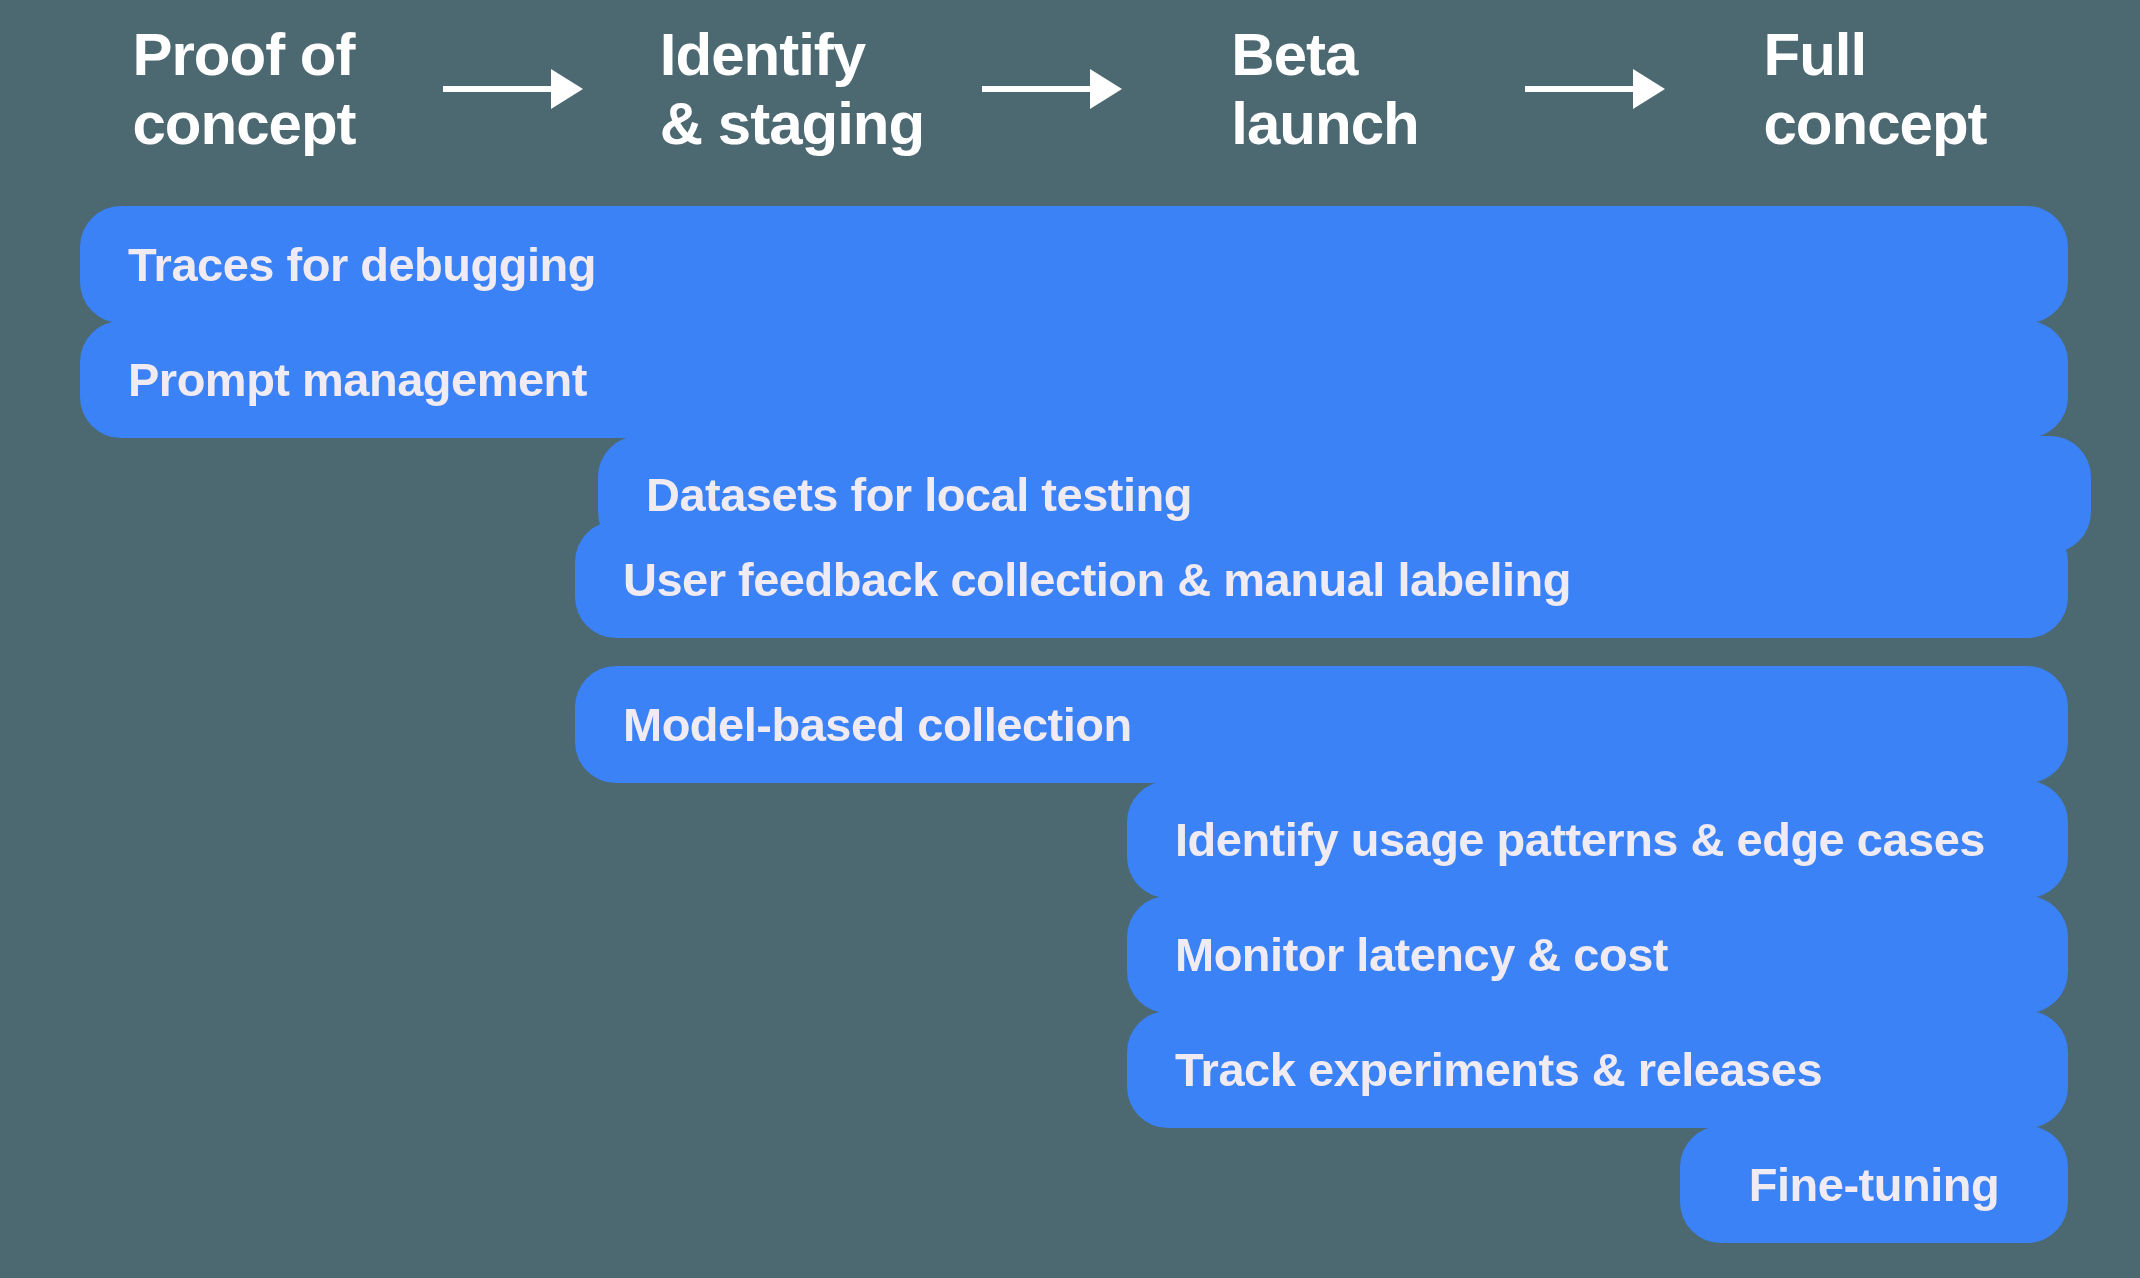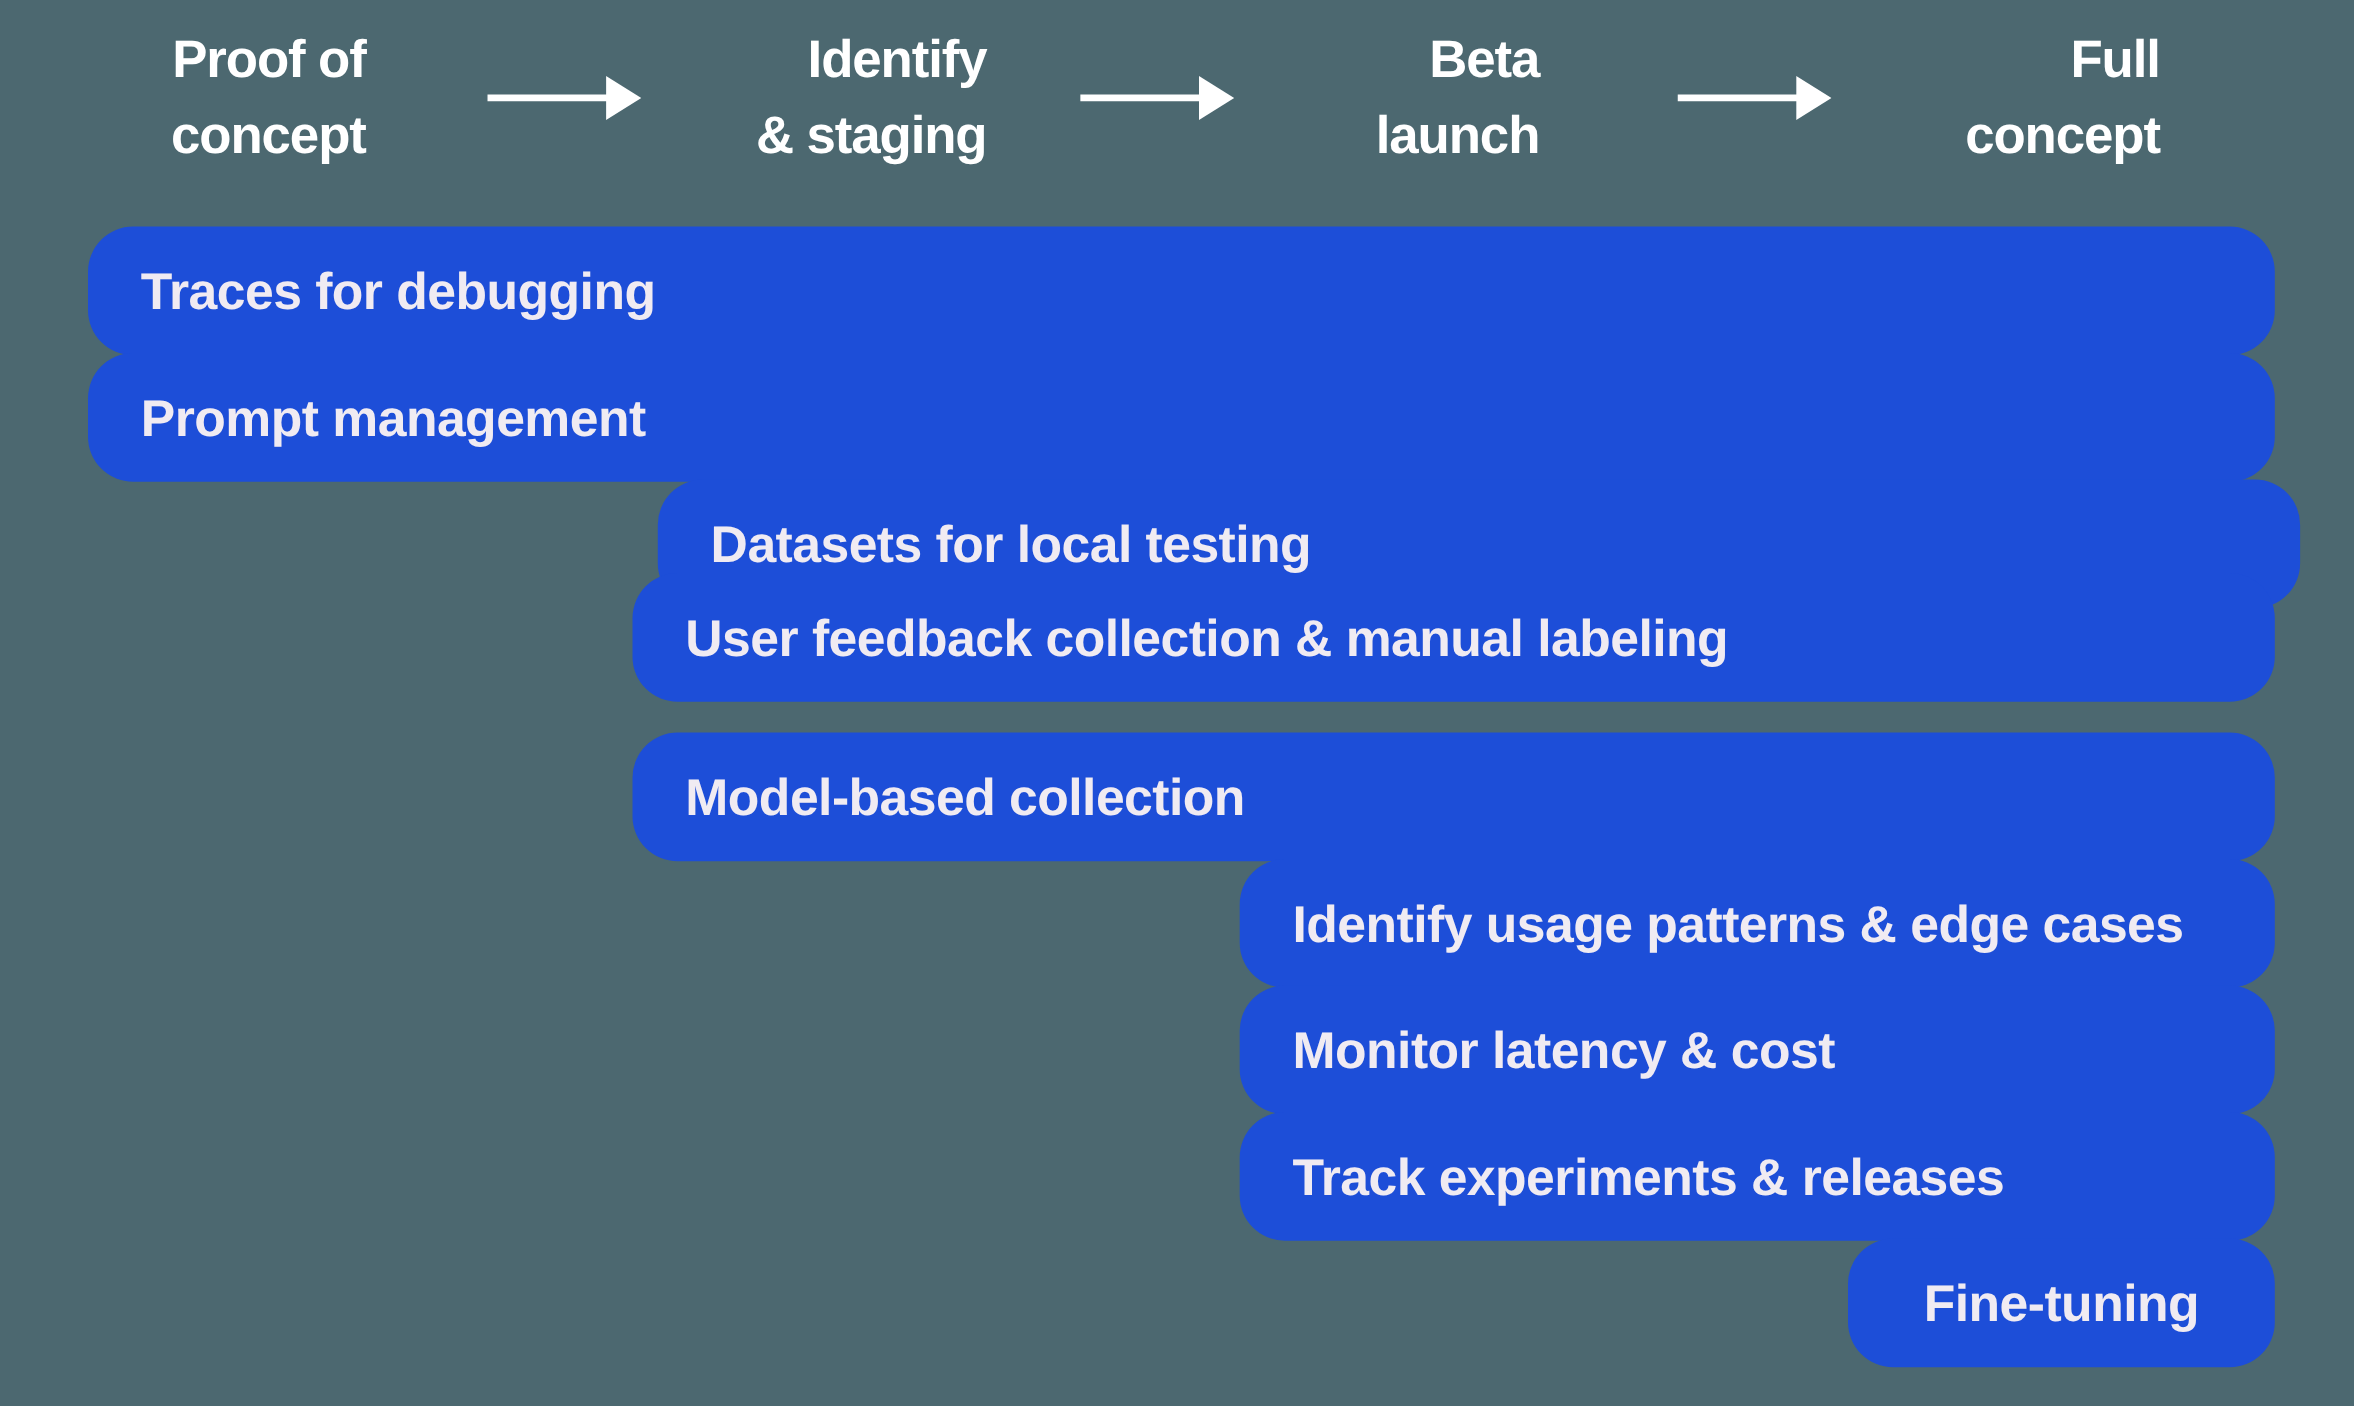--- a/index.html
+++ b/index.html
@@ -14,43 +14,43 @@
     background: #4c6870;
     overflow: hidden;
     font-family: "Liberation Sans", sans-serif;
   }
 
   
   .stage-header {
     position: absolute;
     top: 20px;
     transform: translateX(-50%);
-    text-align: right;
+    text-align: left;
     color: #ffffff;
-    font-size: 48px;
+    font-size: 60px;
     font-weight: 700;
     line-height: 69px;
     letter-spacing: -1px;
     white-space: nowrap;
   }
 
   
   .stage-arrow {
     position: absolute;
     top: 67px;
     width: 140px;
     height: 44px;
   }
 
   
   .bar {
     position: absolute;
     height: 117px;
     border-radius: 41px;
-    background: #1d4ed8;
+    background: #3b82f6;
     display: flex;
     align-items: center;
     color: #f0ebf2;
     font-size: 47px;
     font-weight: 700;
     letter-spacing: -0.5px;
     padding-left: 48px;
     box-sizing: border-box;
     white-space: nowrap;
   }

